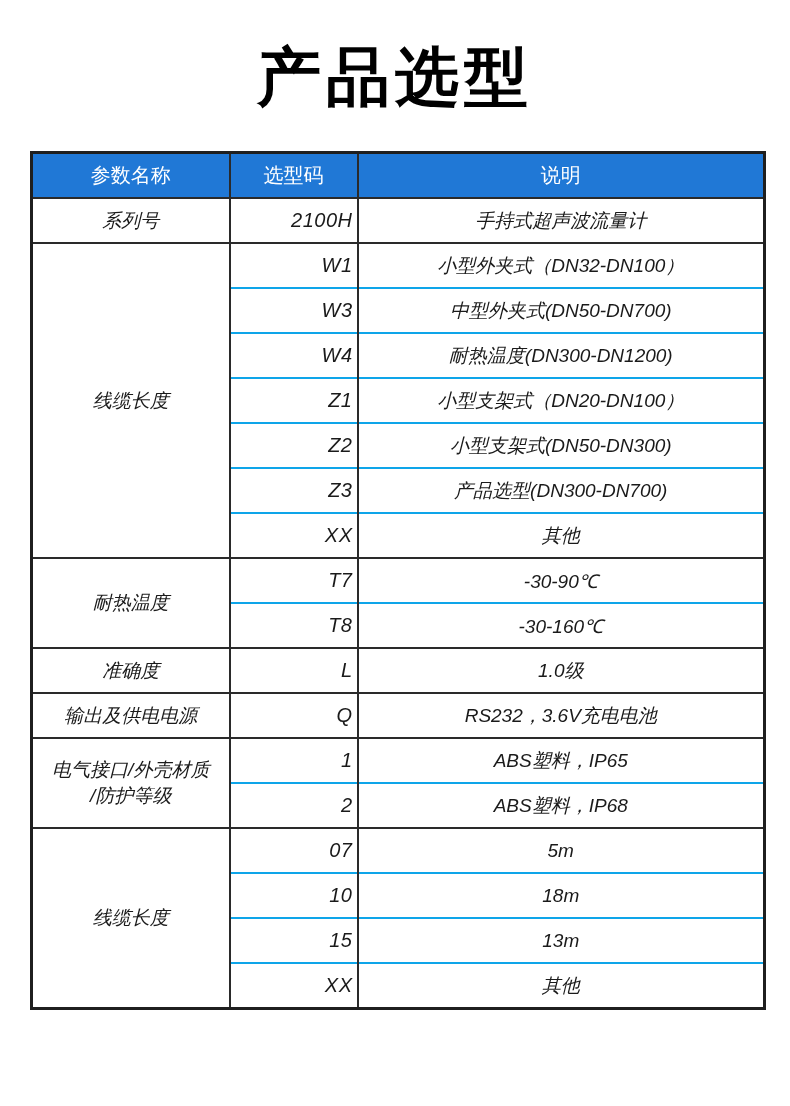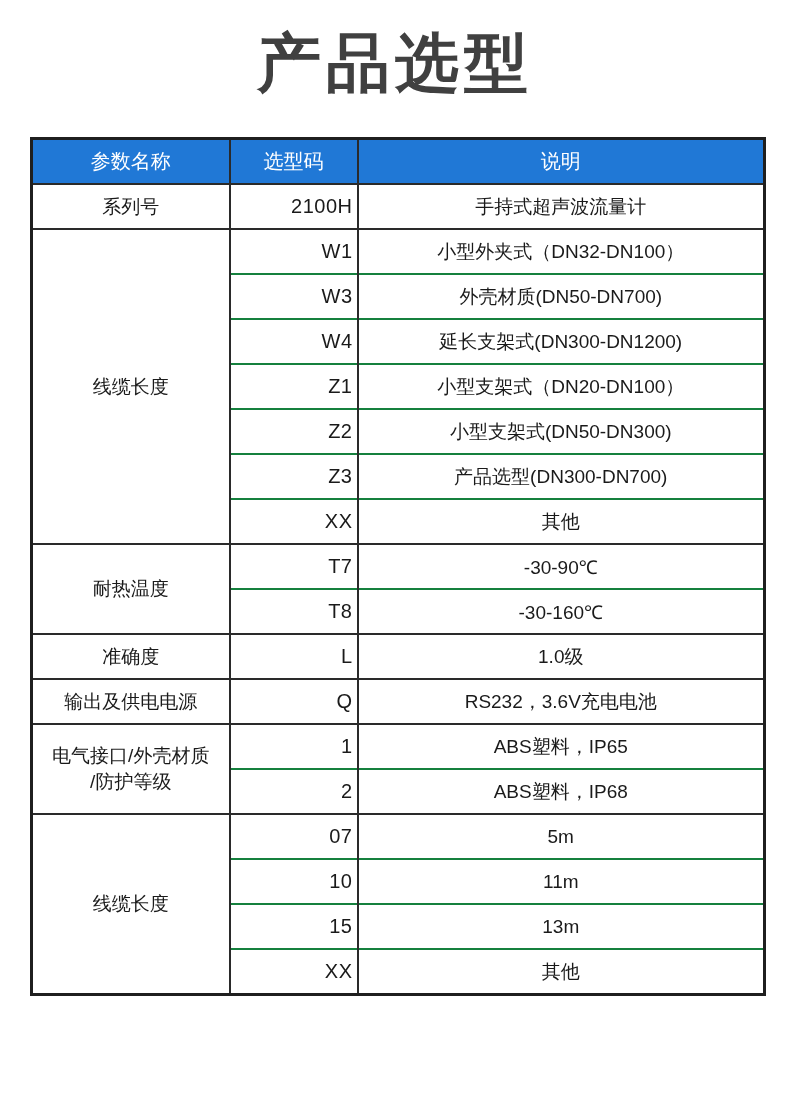--- a/index.html
+++ b/index.html
@@ -13,28 +13,28 @@
     overflow: hidden;
   }
   .page {
     width: 790px;
     height: 1106px;
     background: #ffffff;
     position: relative;
   }
   .title {
     margin: 0;
-    padding-top: 22px;
+    padding-top: 36px;
     height: 82px;
     text-align: center;
     font-size: 64px;
     line-height: 82px;
     font-weight: 900;
     letter-spacing: 5px;
-    color: #404040;
+    color: #000000;
   }
   table.spec {
     table-layout: fixed;
     border-collapse: collapse;
     width: 733px;
     margin: 33px 0 8px 30px;
     border: 3px solid #1f1f1f;
   }
   col.c1 { width: 198px; }
   col.c2 { width: 128px; }
@@ -48,29 +48,29 @@
     padding: 0 4px;
     overflow: hidden;
   }
   th {
     background: #2078d6;
     color: #ffffff;
     font-size: 20px;
     font-weight: 400;
     border-bottom: 2px solid #2a2a2a;
   }
-  td { font-size: 19px; }
+  td { font-size: 19px; font-style: italic; }
   td.code { font-size: 20px; letter-spacing: 0.5px; text-align: right; }
   td.label {
     font-size: 19px;
     white-space: pre-line;
     line-height: 1.35;
   }
   tr.group-start td { border-top: 2px solid #2a2a2a; }
-  tr.group-inner td { border-top: 2px solid #15803d; }
+  tr.group-inner td { border-top: 2px solid #0ea5e9; }
 </style>
 </head>
 <body>
 
 <div class="page">
 
   <h1 class="title">产品选型</h1>
 
   <table class="spec">
     <colgroup>
@@ -93,25 +93,25 @@
         <td class="desc">手持式超声波流量计</td>
       </tr>
 
       <tr class="group-start">
         <td class="label" rowspan="7">线缆长度</td>
         <td class="code">W1</td>
         <td class="desc">小型外夹式（DN32-DN100）</td>
       </tr>
       <tr class="group-inner">
         <td class="code">W3</td>
-        <td class="desc">外壳材质(DN50-DN700)</td>
+        <td class="desc">中型外夹式(DN50-DN700)</td>
       </tr>
       <tr class="group-inner">
         <td class="code">W4</td>
-        <td class="desc">延长支架式(DN300-DN1200)</td>
+        <td class="desc">耐热温度(DN300-DN1200)</td>
       </tr>
       <tr class="group-inner">
         <td class="code">Z1</td>
         <td class="desc">小型支架式（DN20-DN100）</td>
       </tr>
       <tr class="group-inner">
         <td class="code">Z2</td>
         <td class="desc">小型支架式(DN50-DN300)</td>
       </tr>
       <tr class="group-inner">
@@ -156,21 +156,21 @@
         <td class="desc">ABS塑料，IP68</td>
       </tr>
 
       <tr class="group-start">
         <td class="label" rowspan="4">线缆长度</td>
         <td class="code">07</td>
         <td class="desc">5m</td>
       </tr>
       <tr class="group-inner">
         <td class="code">10</td>
-        <td class="desc">11m</td>
+        <td class="desc">18m</td>
       </tr>
       <tr class="group-inner">
         <td class="code">15</td>
         <td class="desc">13m</td>
       </tr>
       <tr class="group-inner">
         <td class="code">XX</td>
         <td class="desc">其他</td>
       </tr>
     </tbody>

